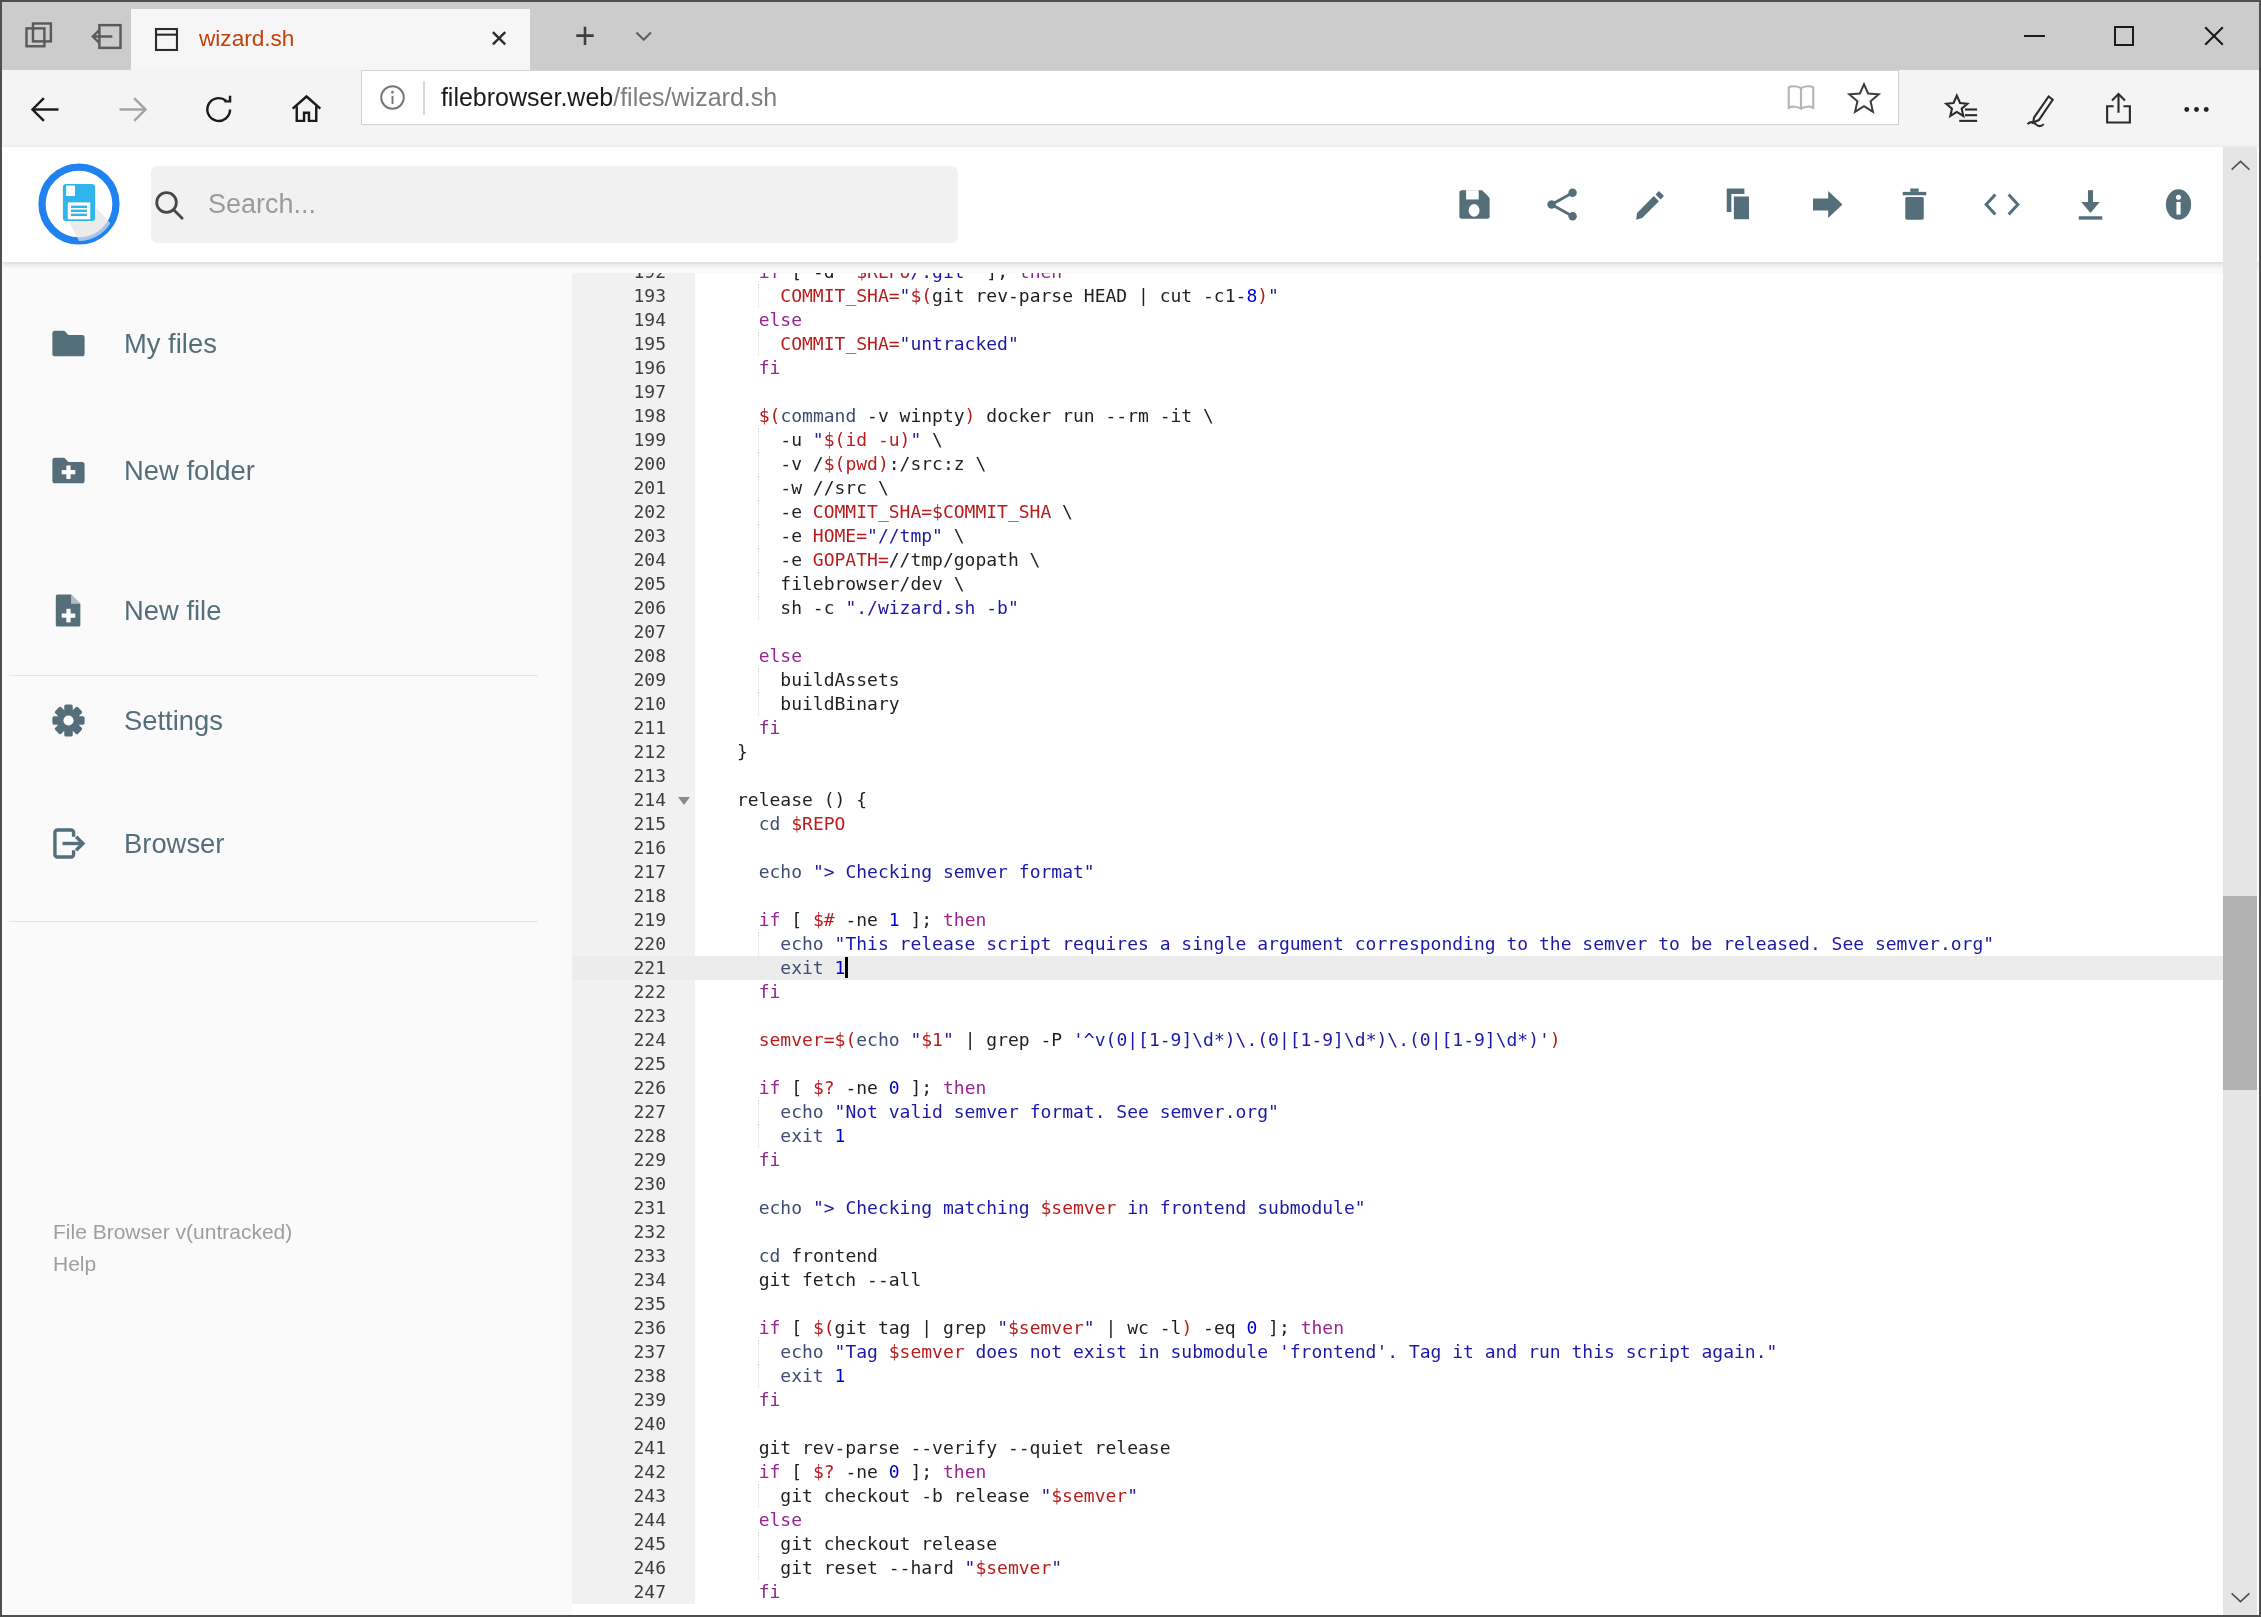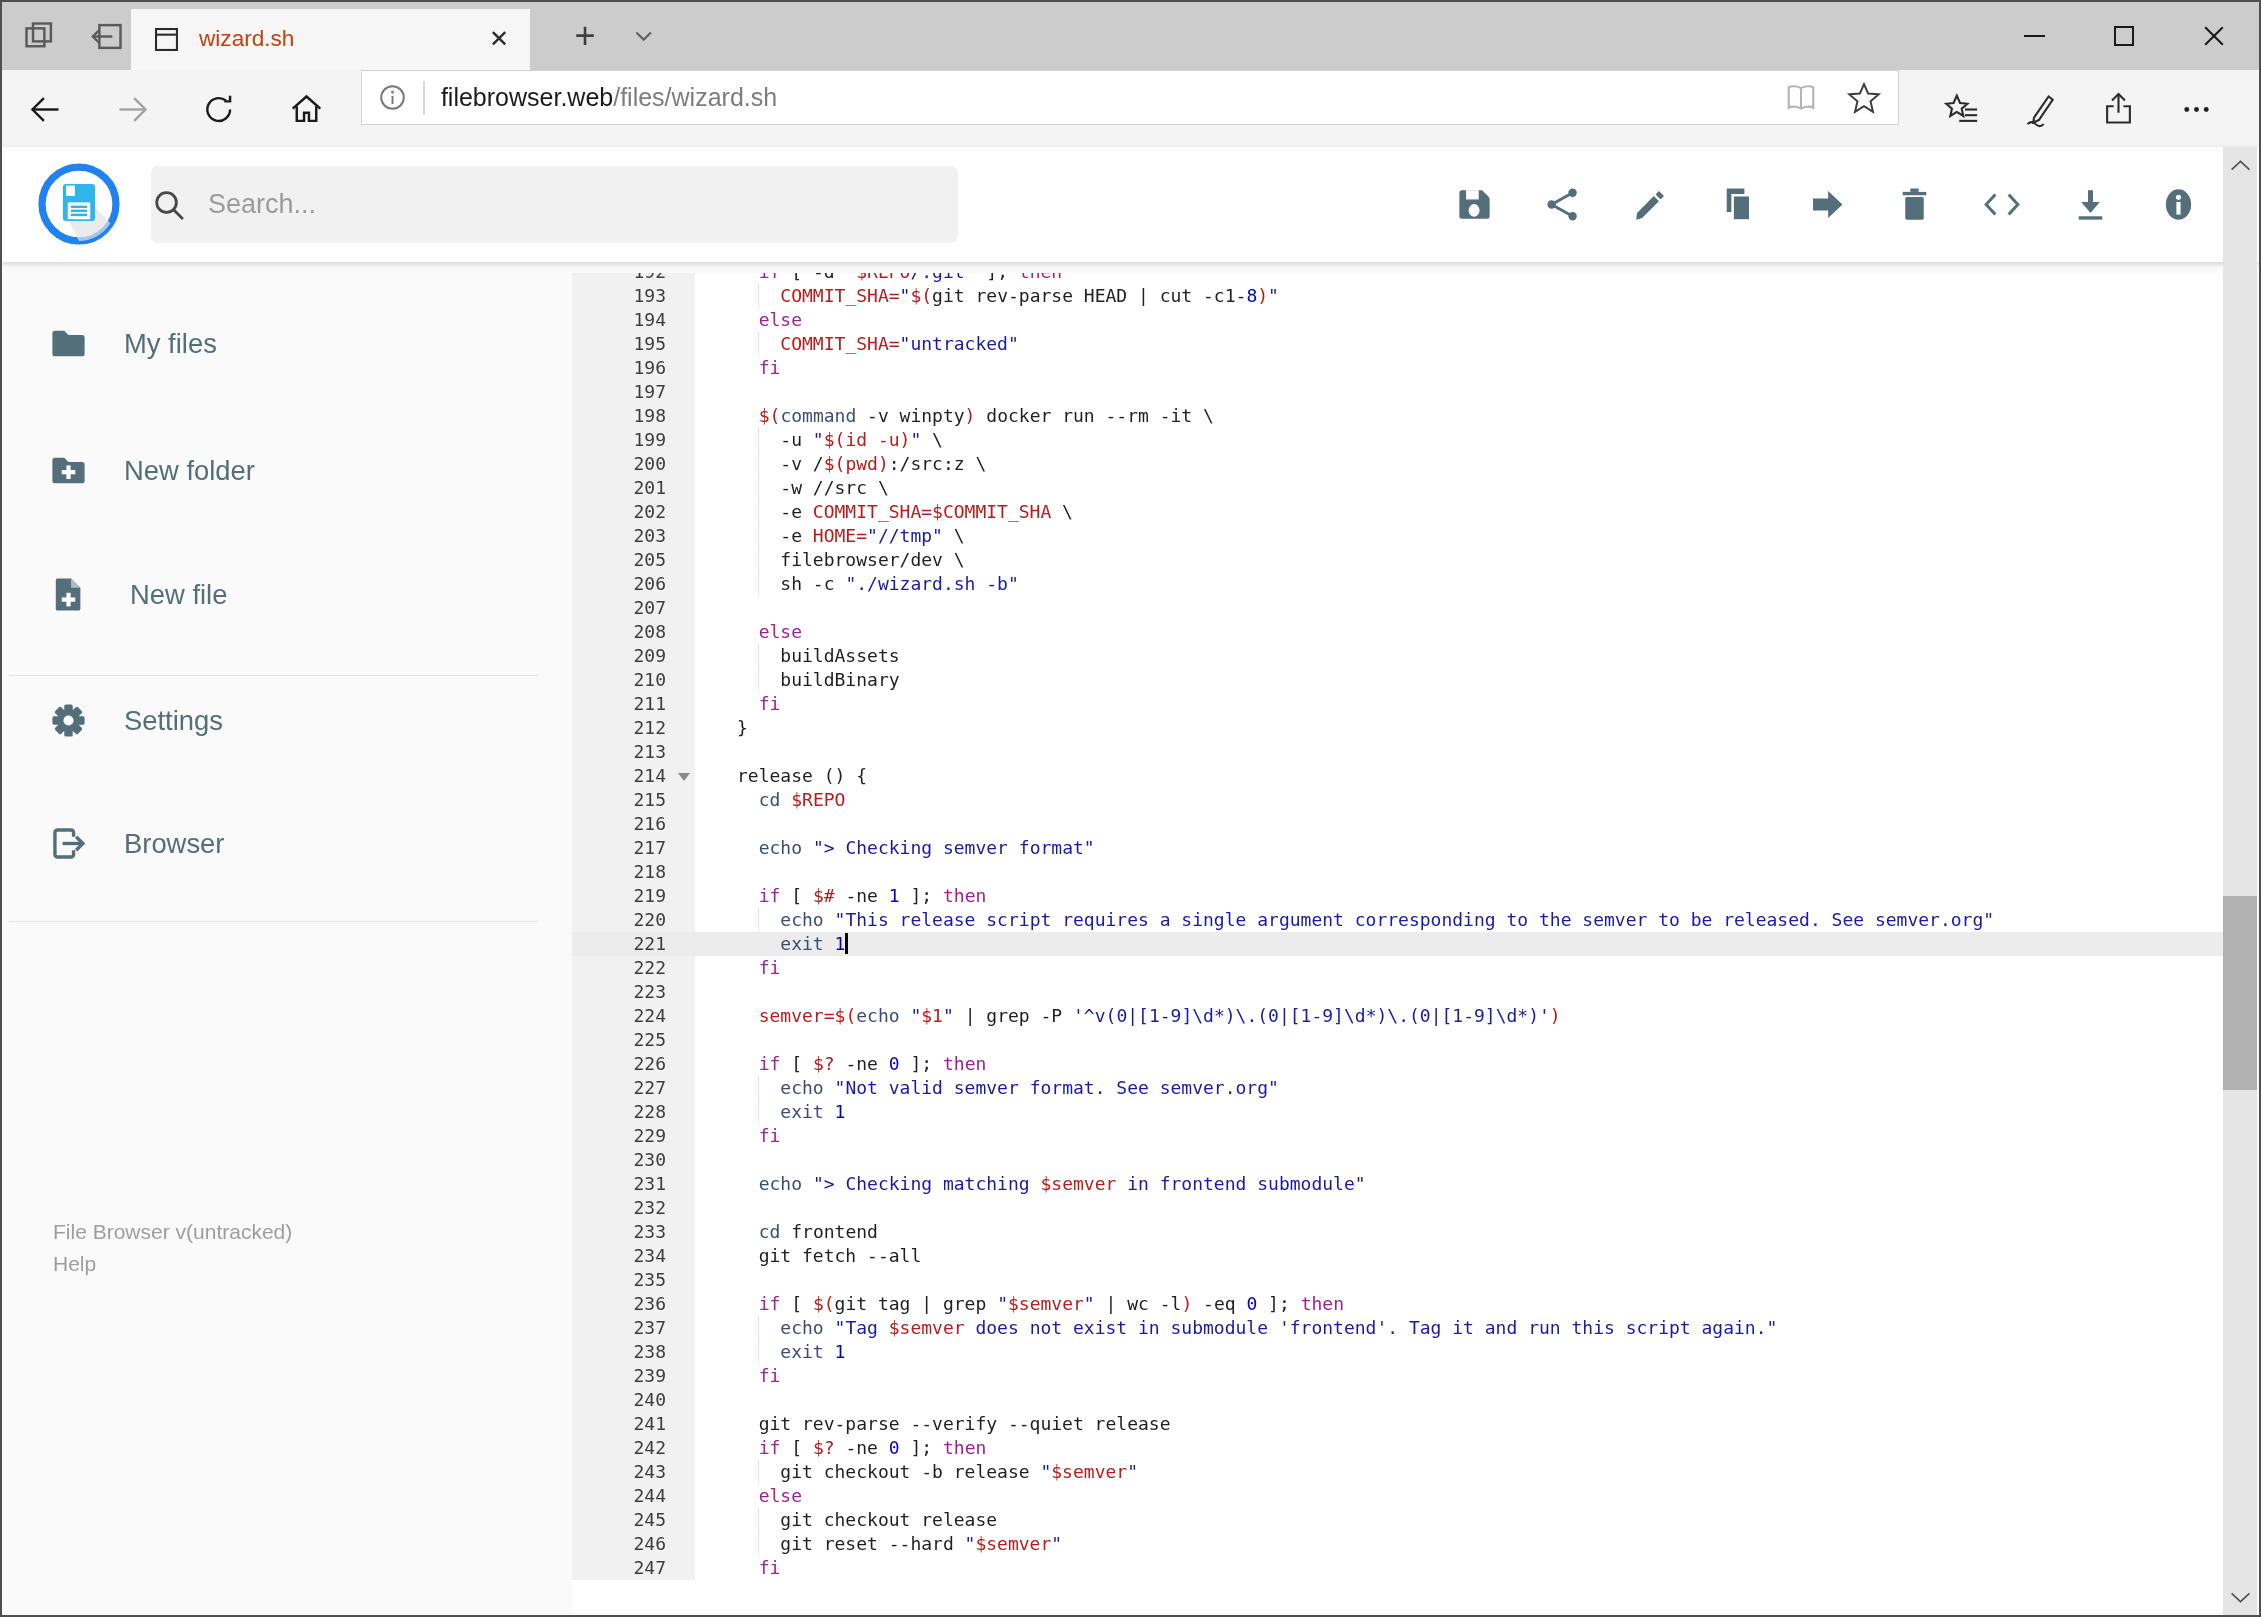--- a/index.html
+++ b/index.html
@@ -291,21 +291,21 @@
     </div>
     <div class="side-divider" style="top:413px;"></div>
     <div class="side-item" style="top:148px;">
       <svg width="39" height="39" viewBox="0 0 46 46">
         <path fill="#546E7A" d="M4 11 a3 3 0 0 1 3 -3 h11 l5 5 h16 a3 3 0 0 1 3 3 v19 a3 3 0 0 1 -3 3 H7 a3 3 0 0 1 -3 -3 z"></path>
         <rect x="20.5" y="17" width="5" height="16" fill="#ffffff"></rect>
           <rect x="15" y="22.5" width="16" height="5" fill="#ffffff"></rect>
       </svg>
       <span class="side-label">New folder</span>
     </div>
-    <div class="side-item" style="top:272px;gap:6px;">
+    <div class="side-item" style="top:288px;">
       <svg width="39" height="39" viewBox="0 0 46 46">
         <path fill="#546E7A" d="M10 4 h16 l11 11 v25 a2 2 0 0 1 -2 2 H10 a2 2 0 0 1 -2 -2 V6 a2 2 0 0 1 2 -2 z"></path>
         <polygon points="26,4 37,15 26,15" fill="#aebfc7"></polygon>
         <rect x="20.5" y="21" width="5" height="16" fill="#ffffff"></rect>
           <rect x="15" y="26.5" width="16" height="5" fill="#ffffff"></rect>
       </svg>
       <span class="side-label">New file</span>
     </div>
     <div class="side-divider" style="top:659px;"></div>
     <div class="side-item" style="top:398px;">
@@ -379,20 +379,24 @@
         </div>
         <div class="row">
           <div class="gcell">202</div>
           <div class="ccell guide"><span class="tk-p">    -e </span><span class="tk-v">COMMIT_SHA=$COMMIT_SHA</span><span class="tk-p"> \</span></div>
         </div>
         <div class="row">
           <div class="gcell">203</div>
           <div class="ccell guide"><span class="tk-p">    -e </span><span class="tk-v">HOME=</span><span class="tk-s">"//tmp"</span><span class="tk-p"> \</span></div>
         </div>
         <div class="row">
+          <div class="gcell">204</div>
+          <div class="ccell guide"><span class="tk-p">    -e </span><span class="tk-v">GOPATH=</span><span class="tk-p">//tmp/gopath \</span></div>
+        </div>
+        <div class="row">
           <div class="gcell">205</div>
           <div class="ccell guide"><span class="tk-p">    filebrowser/dev \</span></div>
         </div>
         <div class="row">
           <div class="gcell">206</div>
           <div class="ccell guide"><span class="tk-p">    sh -c </span><span class="tk-s">"./wizard.sh -b"</span></div>
         </div>
         <div class="row">
           <div class="gcell">207</div>
           <div class="ccell"></div>

